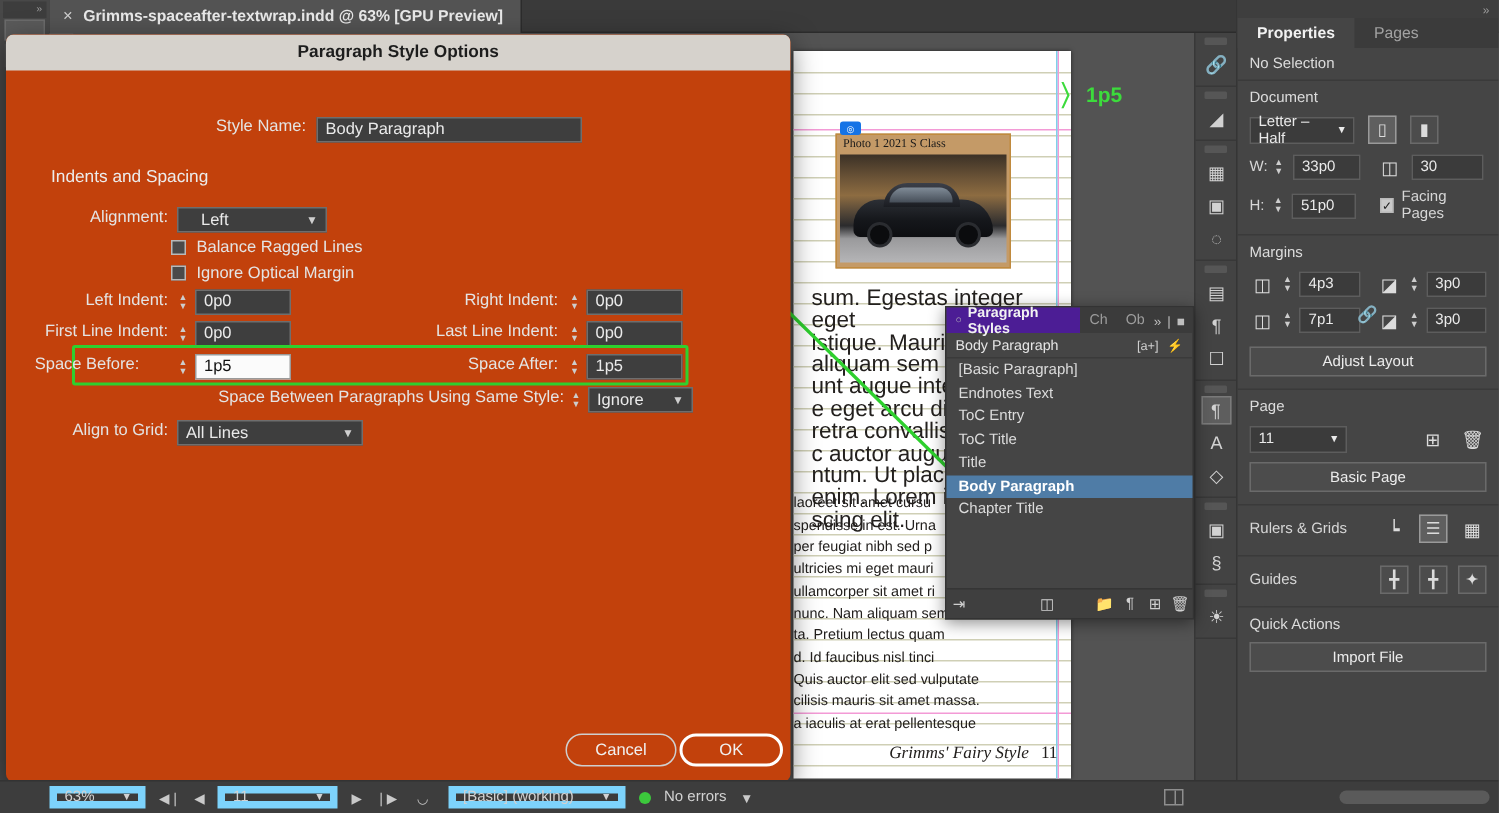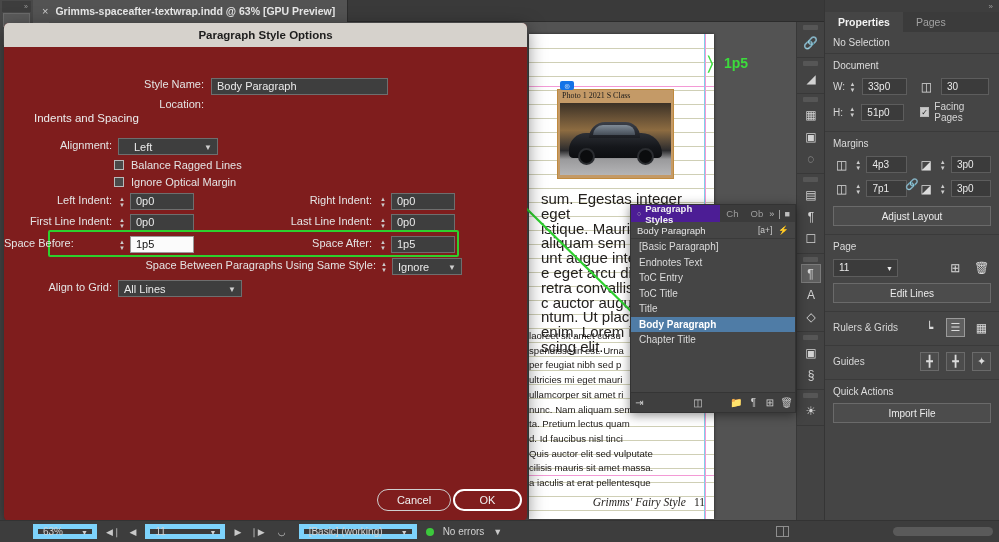--- a/index.html
+++ b/index.html
@@ -151,21 +151,21 @@
   }
   .annot-label {
     position: absolute; left: 691px; top: 33px;
     font-size: 14px; color: #3cdb3c; font-weight: bold;
   }
   .annot-arrow { position: absolute; left: 0; top: 0; pointer-events: none; }
 
   
   .dialog {
     position: absolute; left: 4px; top: 23px; width: 523px; height: 498px;
-    background: #7f1d1d; border-radius: 5px;
+    background: #c2410c; border-radius: 5px;
     box-shadow: 0 5px 18px rgba(0,0,0,.5);
     overflow: hidden;
   }
   .dialog-title {
     height: 24px; background: #d6d2cc; color: #1d1d1d;
     display: flex; align-items: center; justify-content: center;
     font-size: 11.5px; font-weight: bold;
     font-family: "Liberation Sans", sans-serif;
   }
   .dlg-row { position: absolute; display: flex; align-items: center; }
@@ -419,23 +419,20 @@
   </svg>
 
   <div class="dialog">
     <div class="dialog-title">Paragraph Style Options</div>
 
     <div class="dlg-row" style="left:0; top:55px; width:200px; justify-content:flex-end;">
       <span class="dlg-label">Style Name:</span>
     </div>
     <div class="field" style="position:absolute; left:207px; top:55px; width:177px;">Body Paragraph</div>
 
-    <div class="dlg-row" style="left:0; top:75px; width:200px; justify-content:flex-end;">
-      <span class="dlg-label">Location:</span>
-    </div>
 
     <div class="section-title">Indents and Spacing</div>
 
     <div class="dlg-row" style="left:0; top:116px; width:108px; justify-content:flex-end;">
       <span class="dlg-label">Alignment:</span>
     </div>
     <div class="select" style="position:absolute; left:114px; top:115px; width:100px;padding-left:15px;">
       <span>Left</span>
       <span class="chev">▼</span>
     </div>
@@ -473,21 +470,21 @@
     </div>
     <div class="dlg-row" style="left:230px; top:192px; width:138px; justify-content:flex-end;">
       <span class="dlg-label">Last Line Indent:</span>
     </div>
     <div class="dlg-row" style="left:374px; top:191px;">
       <span class="stepper">▲<br>▼</span>
       <span class="field" style="width:64px;">0p0</span>
     </div>
 
     <div class="hl-box"></div>
-    <div class="dlg-row" style="left:0; top:214px; width:108px; justify-content:flex-start;">
+    <div class="dlg-row" style="left:0; top:214px; width:108px; justify-content:center;">
       <span class="dlg-label">Space Before:</span>
     </div>
     <div class="dlg-row" style="left:113px; top:213px;">
       <span class="stepper">▲<br>▼</span>
       <span class="field active" style="width:64px;">1p5</span>
     </div>
     <div class="dlg-row" style="left:230px; top:214px; width:138px; justify-content:flex-end;">
       <span class="dlg-label">Space After:</span>
     </div>
     <div class="dlg-row" style="left:374px; top:213px;">
@@ -599,20 +596,28 @@
   <div class="props">
     <div class="props-collapse">»</div>
     <div class="props-tabs">
       <div class="props-tab active">Properties</div>
       <div class="props-tab">Pages</div>
     </div>
     <div class="props-sel">No Selection</div>
 
     <div class="props-sect">
       <div class="props-h">Document</div>
+      <div style="display:flex; align-items:center; gap:9px;">
+        <div class="p-select" style="width:70px;">
+          <span>Letter – Half</span>
+          <span class="chev">▼</span>
+        </div>
+        <div class="icon-sq on">▯</div>
+        <div class="icon-sq">▮</div>
+      </div>
       <div style="display:flex; align-items:center; gap:5px; margin-top:6px;">
         <span style="width:10px; font-size:10px;">W:</span>
         <span class="p-step">▲<br>▼</span>
         <span class="p-field" style="width:45px;">33p0</span>
         <span class="icon-plain" style="margin-left:5px;">◫</span>
         <span class="p-field" style="width:48px;">30</span>
       </div>
       <div style="display:flex; align-items:center; gap:5px; margin-top:5px;">
         <span style="width:10px; font-size:10px;">H:</span>
         <span class="p-step">▲<br>▼</span>
@@ -647,21 +652,21 @@
     <div class="props-sect">
       <div class="props-h">Page</div>
       <div style="display:flex; align-items:center;">
         <div class="p-select" style="width:66px;">
           <span>11</span>
           <span class="chev">▼</span>
         </div>
         <span class="icon-plain" style="margin-left:48px;">⊞</span>
         <span class="icon-plain" style="margin-left:8px;">🗑</span>
       </div>
-      <div class="p-btn" style="margin-top:6px;">Edit Lines</div>
+      <div class="p-btn" style="margin-top:6px;">Basic Page</div>
     </div>
 
     <div class="props-sect" style="display:flex; align-items:center;">
       <span style="font-size:10px;">Rulers &amp; Grids</span>
       <span style="margin-left:auto; display:flex; gap:7px;">
         <span class="icon-plain">┕</span>
         <span class="icon-sq on">☰</span>
         <span class="icon-plain">▦</span>
       </span>
     </div>

